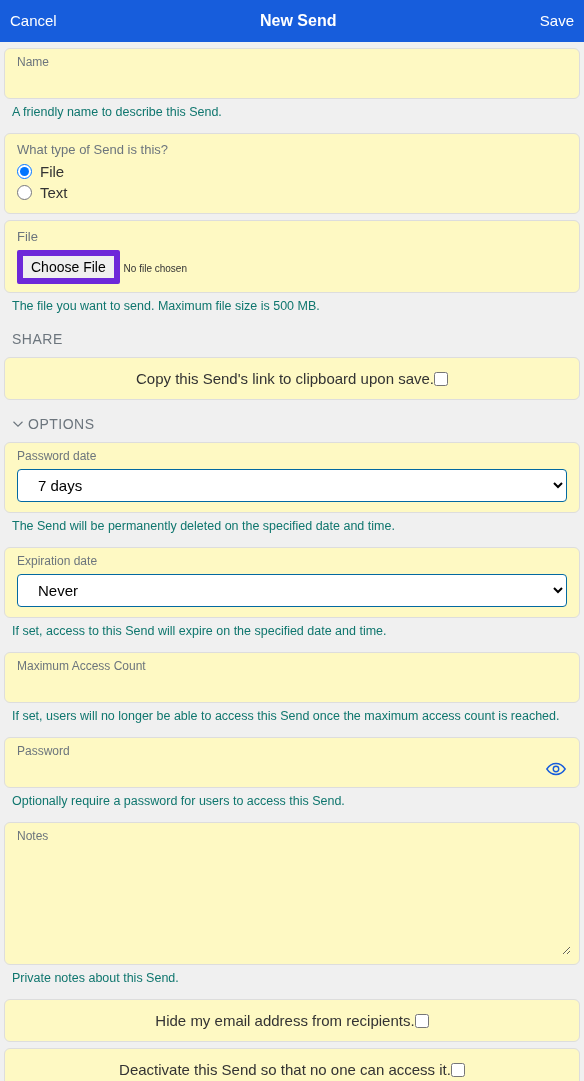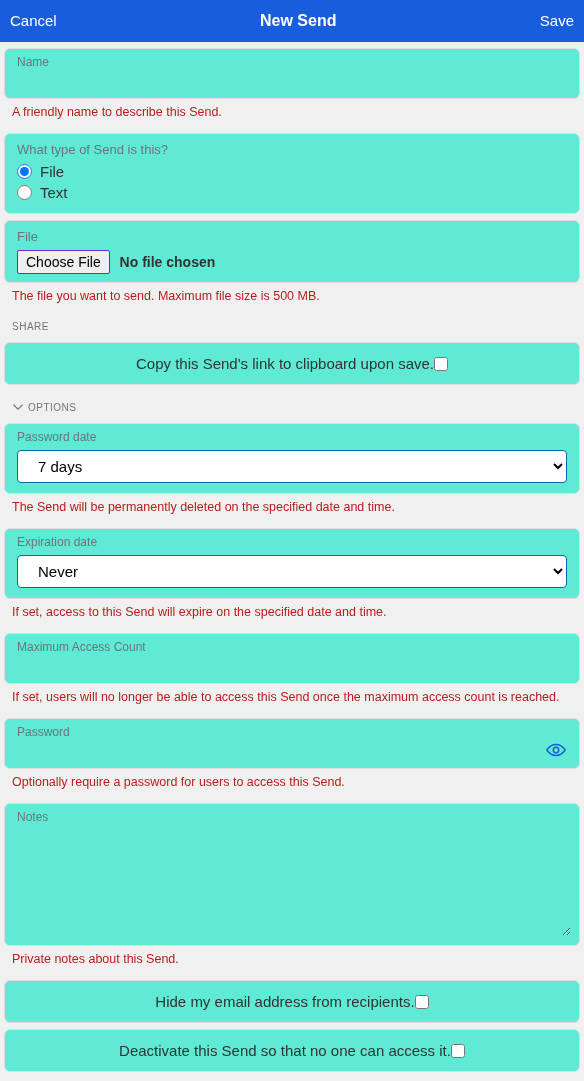--- a/index.html
+++ b/index.html
@@ -23,21 +23,21 @@
     }
     .header .title {
       font-weight: 700;
       font-size: 16px;
     }
     .header .btn {
       font-size: 15px;
       cursor: pointer;
     }
     .card {
-      background: #5eead4;
+      background: #fef9c3;
       border: 1px solid #ddd;
       border-radius: 6px;
       margin: 6px 4px;
       overflow: hidden;
     }
     .card-inner {
       padding: 8px 12px;
     }
     .card-inner.floatlabel {
       padding: 6px 12px 10px 12px;
@@ -55,21 +55,21 @@
       font-size: 15px;
       background: transparent;
     }
     .textarea-input {
       resize: vertical;
       min-height: 110px;
       font-family: inherit;
     }
     .help {
       font-size: 12.5px;
-      color: #b91c1c;
+      color: #0f766e;
       padding: 4px 12px 8px 12px;
       margin-top: -4px;
     }
     .qlabel {
       font-size: 13px;
       color: #6c757d;
       margin-bottom: 6px;
     }
     .radio-row {
       display: flex;
@@ -79,34 +79,32 @@
       cursor: pointer;
     }
     .radio-row input[type=radio] {
       width: 15px;
       height: 15px;
     }
     .radio-row span {
       font-size: 15px;
     }
     .file-btn {
-      border: 1px solid #6d28d9;
+      border: 6px solid #6d28d9;
       background: #efefef;
       padding: 3px 8px;
       font-size: 14px;
       cursor: pointer;
       border-radius: 2px;
     }
     .file-status {
-      margin-left: 6px;
+      font-size: 10px;
+    }
+    .section-header {
       font-size: 14px;
-      font-weight: bold;
-    }
-    .section-header {
-      font-size: 10px;
       color: #6c757d;
       letter-spacing: 0.5px;
       padding: 10px 12px 4px 12px;
       display: flex;
       align-items: center;
       gap: 4px;
     }
     .chev {
       width: 12px;
       height: 12px;

